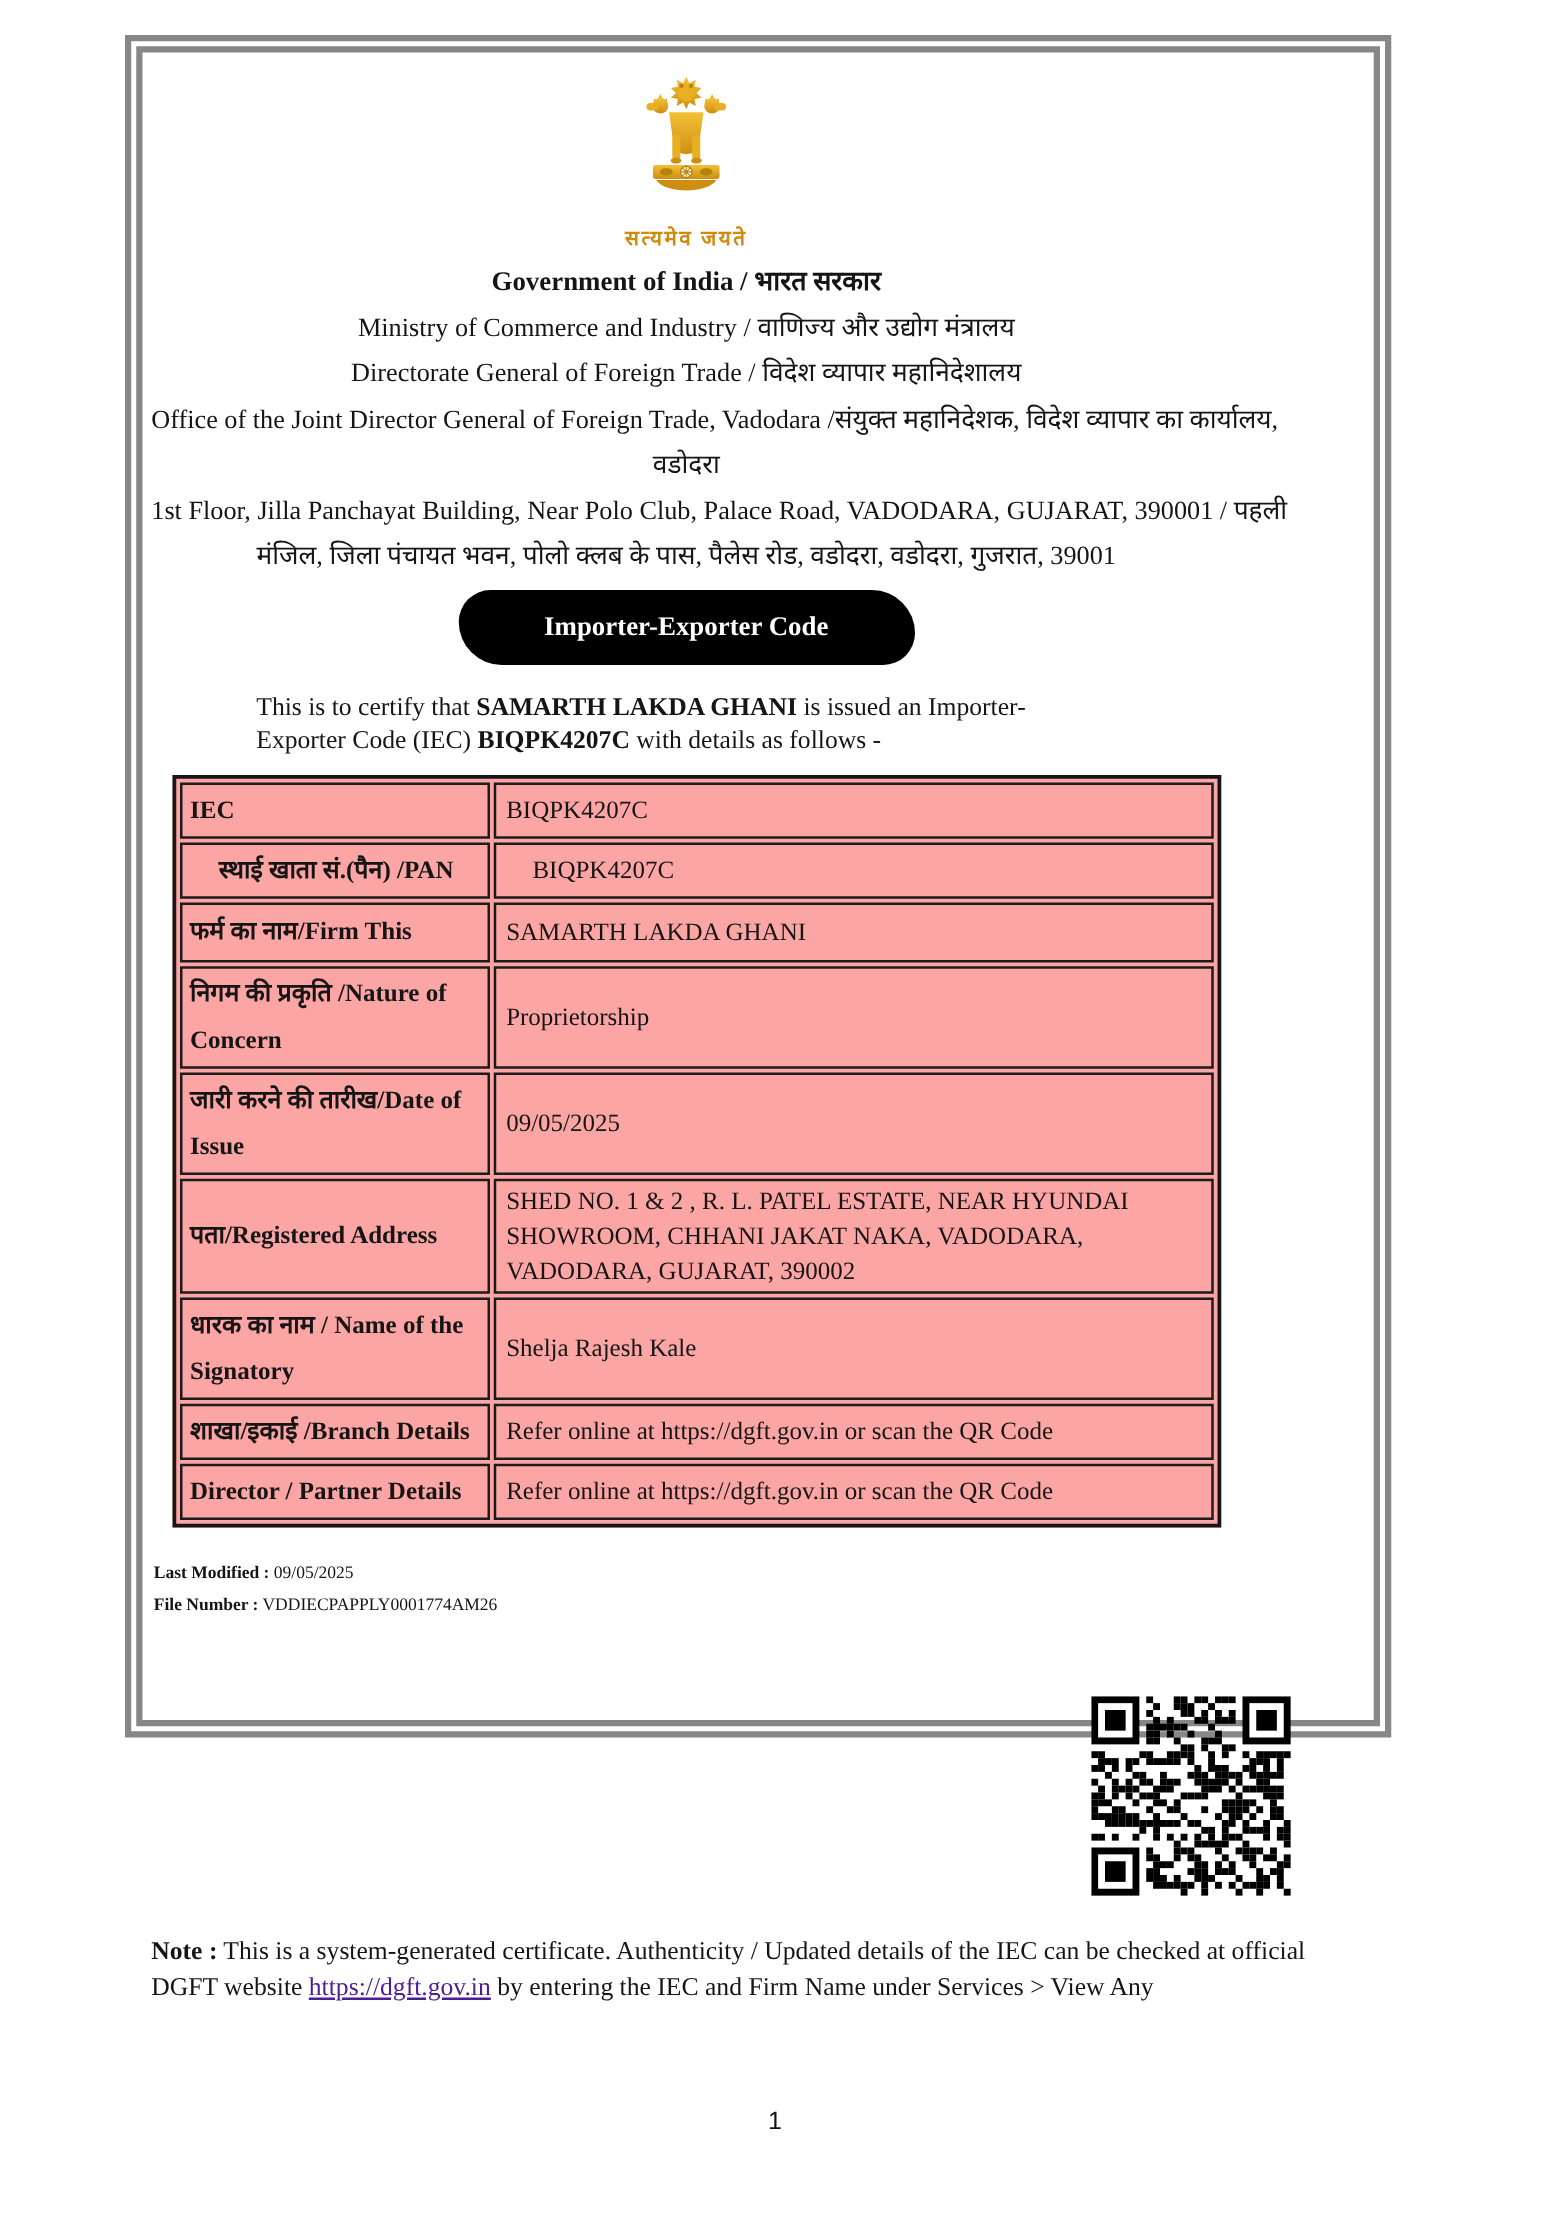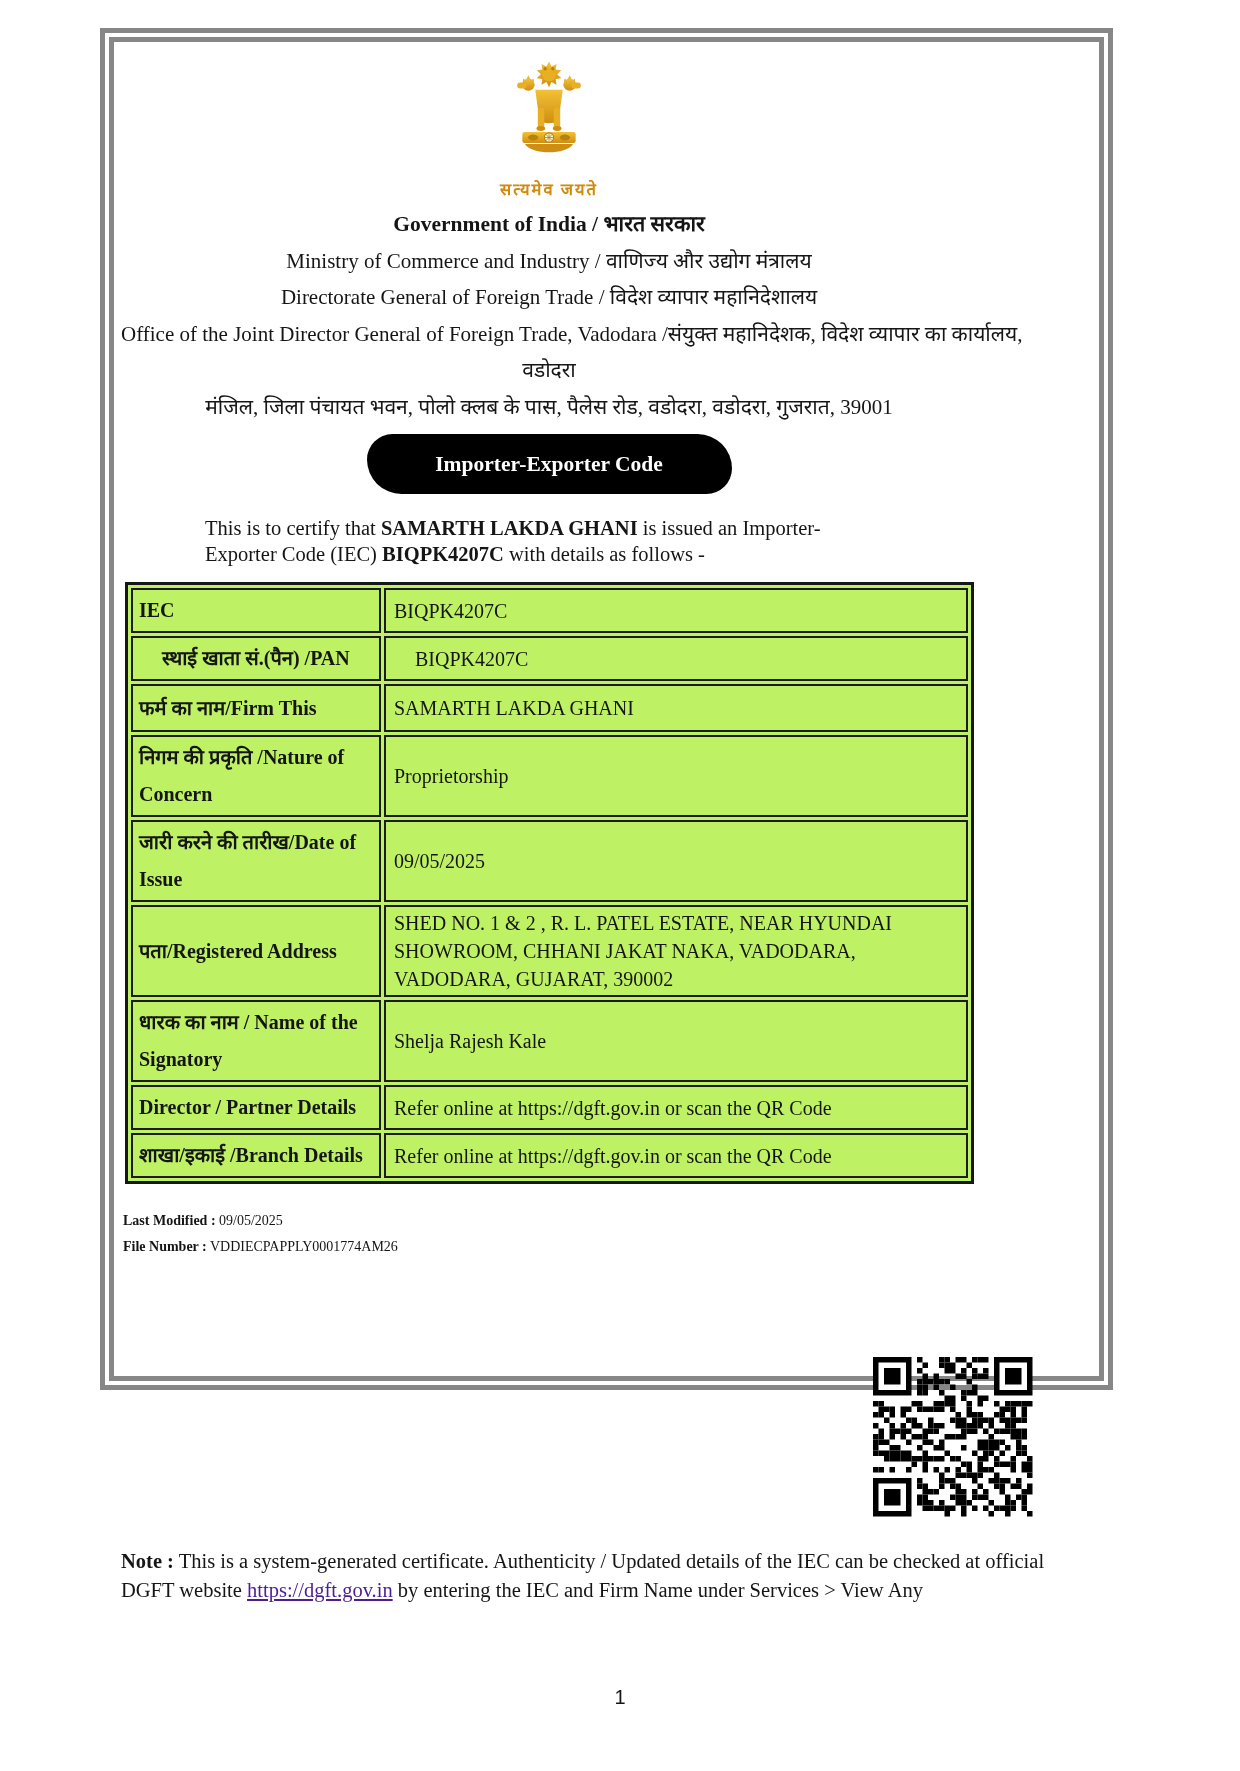--- a/index.html
+++ b/index.html
@@ -58,25 +58,25 @@
   .certify {
     margin: 21px 0 0 84px;
     width: 672px;
     font-size: 20.5px;
     line-height: 26px;
   }
   .certify b { font-weight: bold; }
   
   table.details {
     margin-top: 15px;
-    margin-left: 4px;
+    margin-left: 17px;
     border-collapse: separate;
     border-spacing: 3px;
     border: 3px solid #161616;
-    background: #bef264;
+    background: #fca5a5;
   }
   table.details td {
     border: 2px solid #1c1c1c;
     vertical-align: middle;
     font-size: 20px;
   }
   td.lbl {
     width: 250px;
     font-weight: bold;
     padding: 2px 4px 2px 6px;
@@ -172,20 +172,21 @@
           </span>
           <div class="motto">सत्यमेव जयते</div>
         </div>
 
         <div class="hdr">
           <div class="hdr-line bold">Government of India / भारत सरकार</div>
           <div class="hdr-line">Ministry of Commerce and Industry / वाणिज्य और उद्योग मंत्रालय</div>
           <div class="hdr-line">Directorate General of Foreign Trade / विदेश व्यापार महानिदेशालय</div>
           <div class="hdr-line">Office of the Joint Director General of Foreign Trade, Vadodara /संयुक्त महानिदेशक, विदेश व्यापार का कार्यालय,</div>
           <div class="hdr-line">वडोदरा</div>
+          <div class="hdr-line">1st Floor, Jilla Panchayat Building, Near Polo Club, Palace Road, VADODARA, GUJARAT, 390001  / पहली</div>
           <div class="hdr-line">मंजिल, जिला पंचायत भवन, पोलो क्लब के पास, पैलेस रोड, वडोदरा, वडोदरा, गुजरात, 39001</div>
         </div>
 
         <div class="title-badge">Importer-Exporter Code</div>
 
         <div class="certify">
           <span>This is to certify that </span><b>SAMARTH LAKDA GHANI</b><span> is issued an Importer-Exporter Code (IEC) </span><b>BIQPK4207C</b><span> with details as follows -</span>
         </div>
 
         <table class="details">
@@ -212,25 +213,25 @@
             </tr>
             <tr>
               <td class="lbl">पता/Registered Address</td>
               <td class="val">SHED NO. 1 &amp; 2 , R. L. PATEL ESTATE, NEAR HYUNDAI SHOWROOM, CHHANI JAKAT NAKA, VADODARA, VADODARA, GUJARAT, 390002</td>
             </tr>
             <tr>
               <td class="lbl">धारक का नाम / Name of the Signatory</td>
               <td class="val">Shelja Rajesh Kale</td>
             </tr>
             <tr>
+              <td class="lbl">शाखा/इकाई /Branch Details</td>
+              <td class="val">Refer online at https://dgft.gov.in or scan the QR Code</td>
+            </tr>
+            <tr>
               <td class="lbl">Director / Partner Details</td>
-              <td class="val">Refer online at https://dgft.gov.in or scan the QR Code</td>
-            </tr>
-            <tr>
-              <td class="lbl">शाखा/इकाई /Branch Details</td>
               <td class="val">Refer online at https://dgft.gov.in or scan the QR Code</td>
             </tr>
           </tbody>
         </table>
 
         <div class="meta">
           <div>
             <span class="lbl-b">Last Modified :</span>
             <span>09/05/2025</span>
           </div>

